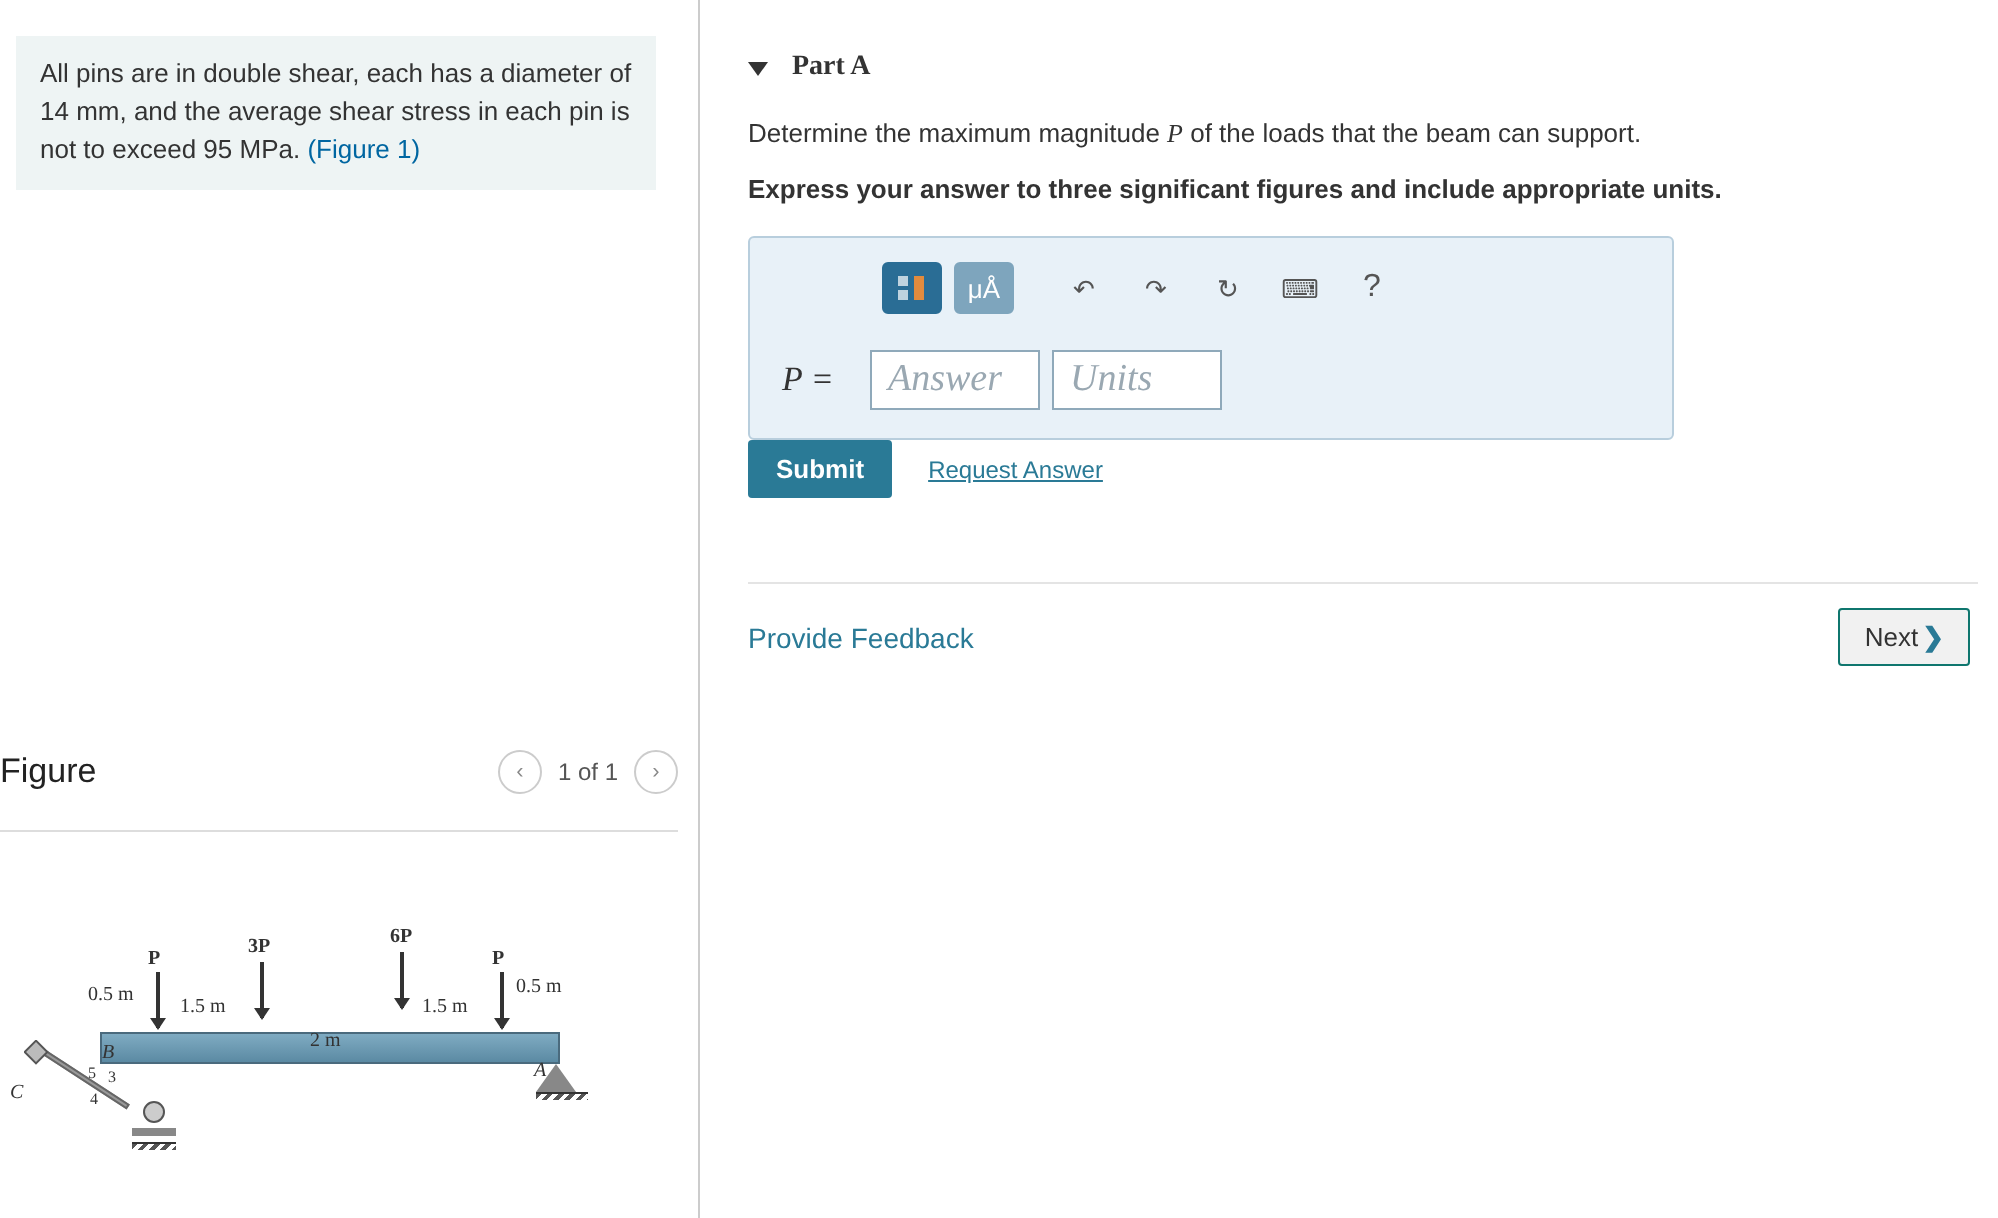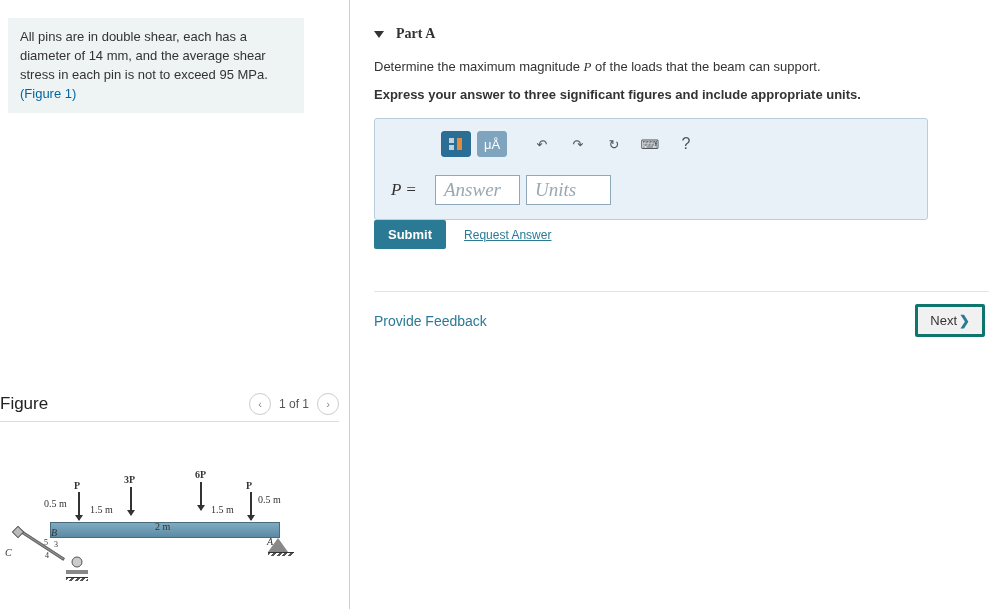--- a/index.html
+++ b/index.html
@@ -25,26 +25,26 @@
   .right-col {
     flex: 1;
     padding: 18px 10px 10px 24px;
     position: relative;
   }
   .problem-box {
     background: #eef4f4;
     padding: 10px 12px;
     margin: 0 0 12px 8px;
     line-height: 1.45;
-    width: 296px;
+    width: 320px;
   }
   .problem-box a { color: #0066a1; text-decoration: none; }
   .figure-header {
     margin-top: 280px;
-    padding: 0 0 6px 0;
+    padding: 0 0 18px 0;
     font-size: 17px;
     color: #222;
     display: flex;
     align-items: center;
     justify-content: space-between;
     border-bottom: 1px solid #ddd;
   }
   .fig-nav {
     display: flex;
     align-items: center;
@@ -86,21 +86,21 @@
     border-top: 7px solid #333;
   }
   .prompt { margin: 0 0 10px 0; line-height: 1.4; }
   .prompt em.var { font-family: 'Times New Roman', serif; font-style: italic; }
   .bold { font-weight: bold; }
   .answer-panel {
     border: 1px solid #b8cedd;
     background: #e8f1f8;
     border-radius: 3px;
     padding: 12px 16px 14px 16px;
-    width: 554px;
+    width: 463px;
     margin-top: 14px;
   }
   .toolbar {
     display: flex;
     gap: 6px;
     align-items: center;
     margin-left: 50px;
     margin-bottom: 18px;
   }
   .tb-btn {
@@ -158,21 +158,21 @@
     border-top: 1px solid #e4e4e4;
     display: flex;
     justify-content: space-between;
     align-items: center;
     color: #2a7a96;
     font-size: 14px;
     padding-right: 4px;
   }
   .next-btn {
     background: #f1f1f1;
-    border: 3px solid #0f766e;
+    border: 1px solid #0f766e;
     padding: 6px 12px;
     font-size: 13px;
     border-radius: 2px;
     cursor: pointer;
     color: #333;
   }
   .next-btn .chev { font-weight: bold; color: #2a7a96; margin-left: 2px; }
   
   .beam { position:absolute; left:50px; top:80px; width:230px; height:16px;
     background: linear-gradient(#7fabc2,#5b8aa3); border:1px solid #4a6a7d; }

